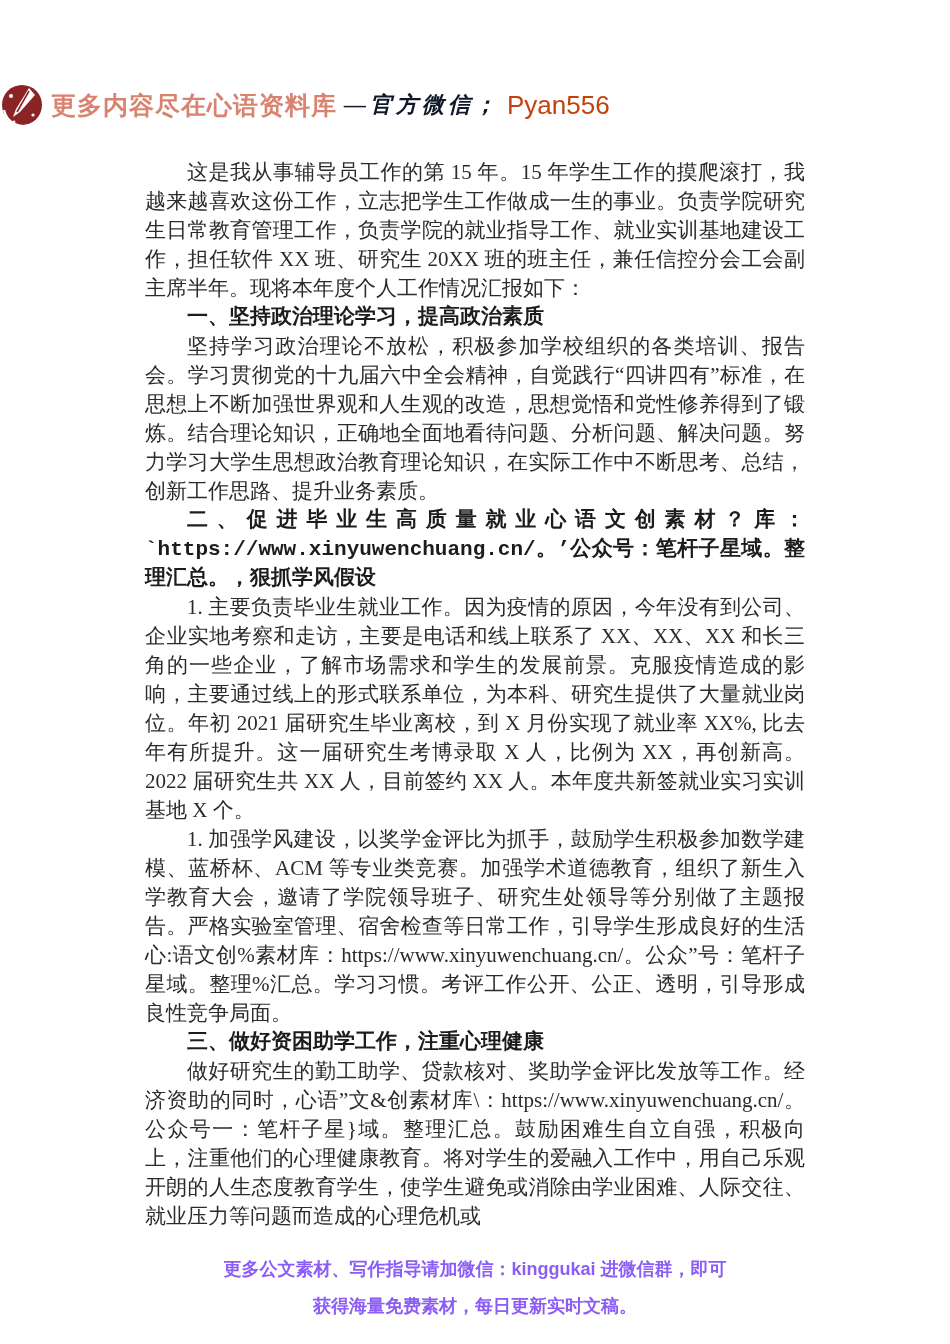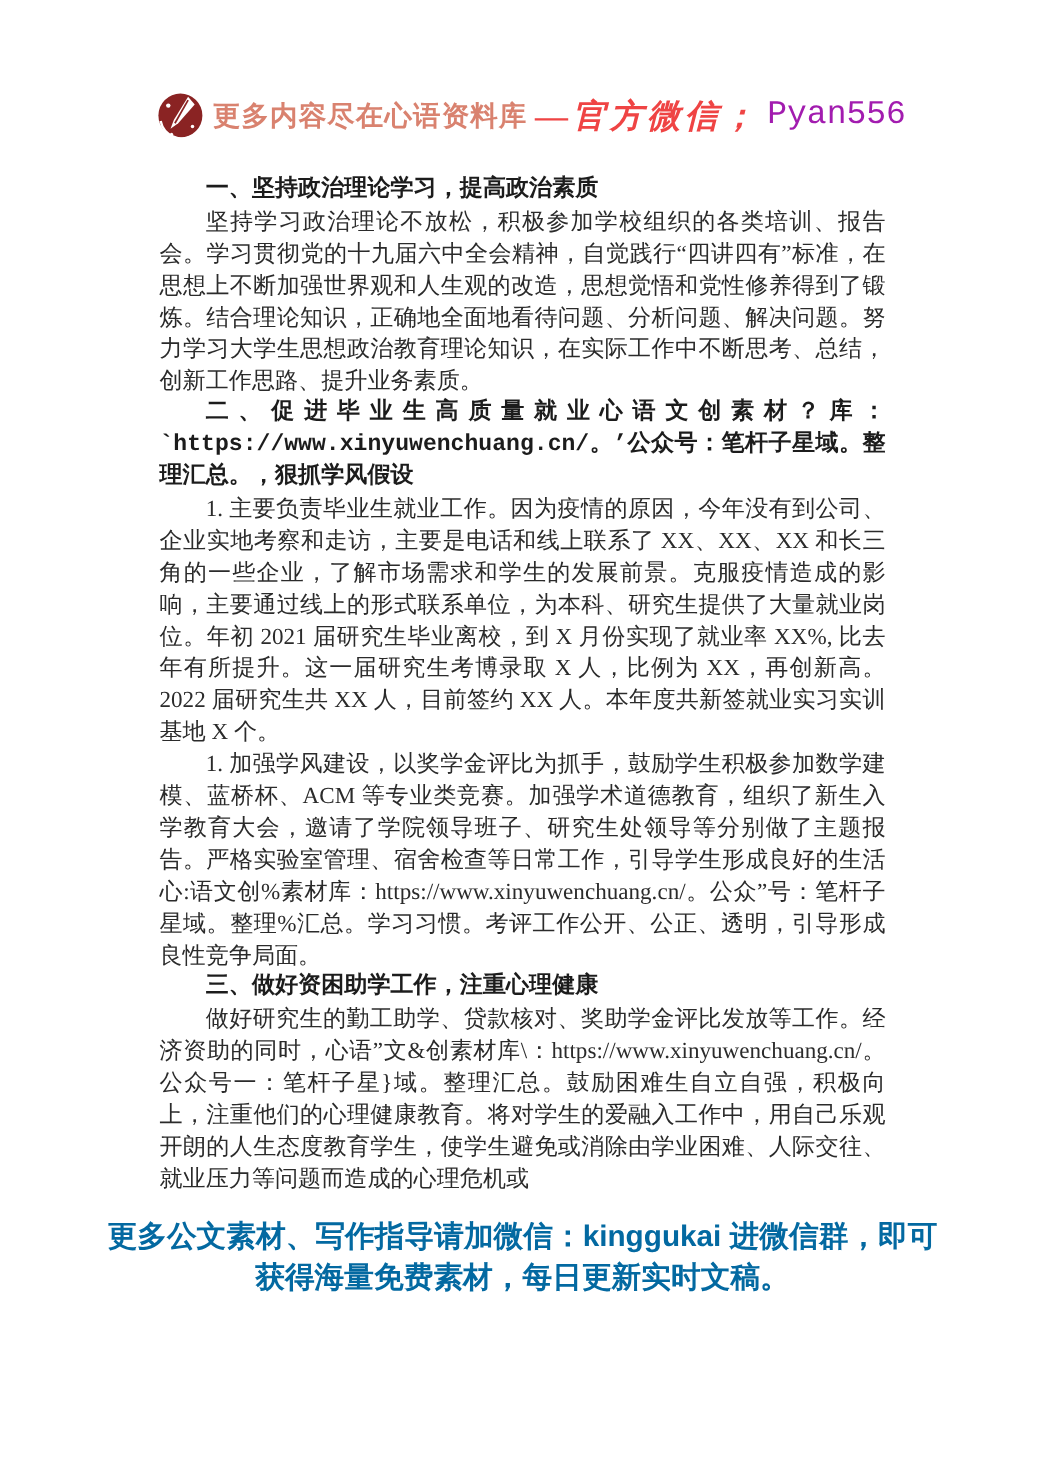--- a/index.html
+++ b/index.html
@@ -9,45 +9,43 @@
     height: 1344px;
     margin: 0 auto;
     background: #ffffff;
     overflow: hidden;
     font-family: "Liberation Serif", "DejaVu Serif", serif;
   }
   
   .brand-row {
     display: flex;
     align-items: center;
-    justify-content: center;
     gap: 7px;
-    padding-left: 16px;
   }
   .brand-row.header { padding-top: 82px; }
   .brand-logo { width: 44px; height: 46px; flex: 0 0 auto; }
   .brand-title {
     font-family: "Liberation Serif", "DejaVu Serif", serif;
     font-weight: 700;
     font-size: 25px;
     letter-spacing: 1px;
     color: #d9826f;
   }
   .brand-wechat {
     font-family: "Liberation Serif", "DejaVu Serif", serif;
     font-style: italic;
     font-weight: 700;
-    font-size: 30px;
+    font-size: 22px;
     letter-spacing: 4px;
-    color: #ef4444;
+    color: #0f172a;
   }
   .brand-id {
-    font-family: Liberation Mono, monospace;
-    font-size: 30px;
-    color: #a21caf;
+    font-family: Liberation Sans, sans-serif;
+    font-size: 26px;
+    color: #c2410c;
   }
   
   .doc {
     width: 660px;
     margin: 30px auto 0 auto;
     font-size: 21px;
     line-height: 29px;
     color: #2b2b2b;
   }
   .doc p {
@@ -60,23 +58,23 @@
     font-weight: 700;
     color: #1c1c1c;
     font-family: Liberation Mono, monospace;
   }
   
   .promo {
     margin-top: 20px;
     text-align: center;
     font-family: "Liberation Sans", "DejaVu Sans", sans-serif;
     font-weight: 700;
-    font-size: 27px;
+    font-size: 18px;
     line-height: 37px;
-    color: #0369a1;
+    color: #8b5cf6;
   }
 </style>
 </head>
 <body>
 
 <div class="page">
 
   <div class="brand-row header">
     <svg class="brand-logo" viewBox="0 0 44 46" aria-hidden="true">
       <circle cx="22" cy="23" r="20" fill="#8a2323"></circle>
@@ -86,20 +84,21 @@
       <circle cx="11" cy="14" r="2" fill="#ffffff"></circle>
       <circle cx="33" cy="33" r="1.6" fill="#ffffff"></circle>
       <circle cx="14" cy="40" r="1.4" fill="#ffffff"></circle>
     </svg>
     <span class="brand-title">更多内容尽在心语资料库</span>
     <span class="brand-wechat">—官方微信；</span>
     <span class="brand-id">Pyan556</span>
   </div>
 
   <div class="doc">
+    <p class="body">这是我从事辅导员工作的第 15 年。15 年学生工作的摸爬滚打，我越来越喜欢这份工作，立志把学生工作做成一生的事业。负责学院研究生日常教育管理工作，负责学院的就业指导工作、就业实训基地建设工作，担任软件 XX 班、研究生 20XX 班的班主任，兼任信控分会工会副主席半年。现将本年度个人工作情况汇报如下：</p>
     <p class="heading">一、坚持政治理论学习，提高政治素质</p>
     <p class="body">坚持学习政治理论不放松，积极参加学校组织的各类培训、报告会。学习贯彻党的十九届六中全会精神，自觉践行“四讲四有”标准，在思想上不断加强世界观和人生观的改造，思想觉悟和党性修养得到了锻炼。结合理论知识，正确地全面地看待问题、分析问题、解决问题。努力学习大学生思想政治教育理论知识，在实际工作中不断思考、总结，创新工作思路、提升业务素质。</p>
     <p class="heading">二、促进毕业生高质量就业心语文创素材？库：`https://www.xinyuwenchuang.cn/。’公众号：笔杆子星域。整理汇总。，狠抓学风假设</p>
     <p class="body">1. 主要负责毕业生就业工作。因为疫情的原因，今年没有到公司、企业实地考察和走访，主要是电话和线上联系了 XX、XX、XX 和长三角的一些企业，了解市场需求和学生的发展前景。克服疫情造成的影响，主要通过线上的形式联系单位，为本科、研究生提供了大量就业岗位。年初 2021 届研究生毕业离校，到 X 月份实现了就业率 XX%, 比去年有所提升。这一届研究生考博录取 X 人，比例为 XX，再创新高。2022 届研究生共 XX 人，目前签约 XX 人。本年度共新签就业实习实训基地 X 个。</p>
     <p class="body">1. 加强学风建设，以奖学金评比为抓手，鼓励学生积极参加数学建模、蓝桥杯、ACM 等专业类竞赛。加强学术道德教育，组织了新生入学教育大会，邀请了学院领导班子、研究生处领导等分别做了主题报告。严格实验室管理、宿舍检查等日常工作，引导学生形成良好的生活心:语文创%素材库：https://www.xinyuwenchuang.cn/。公众”号：笔杆子星域。整理%汇总。学习习惯。考评工作公开、公正、透明，引导形成良性竞争局面。</p>
     <p class="heading">三、做好资困助学工作，注重心理健康</p>
     <p class="body">做好研究生的勤工助学、贷款核对、奖助学金评比发放等工作。经济资助的同时，心语”文&amp;创素材库\：https://www.xinyuwenchuang.cn/。公众号一：笔杆子星}域。整理汇总。鼓励困难生自立自强，积极向上，注重他们的心理健康教育。将对学生的爱融入工作中，用自己乐观开朗的人生态度教育学生，使学生避免或消除由学业困难、人际交往、就业压力等问题而造成的心理危机或</p>
   </div>
 
   <div class="promo">

